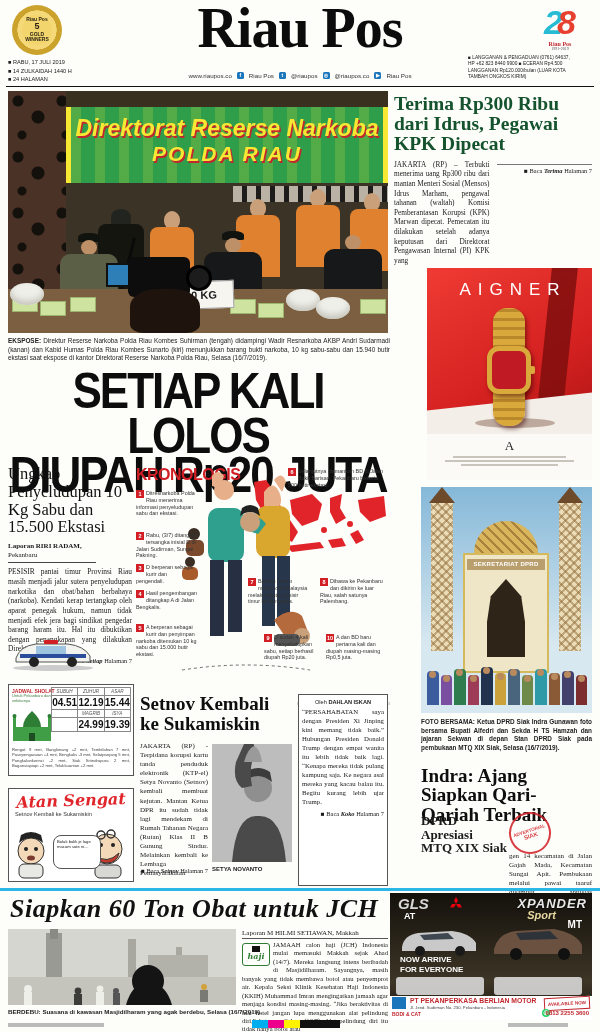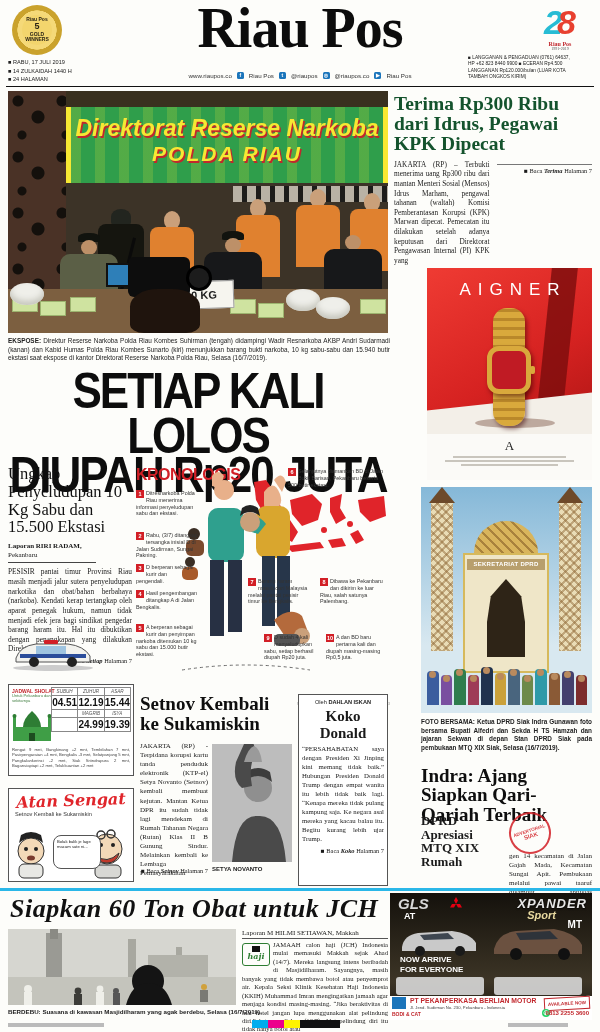--- a/index.html
+++ b/index.html
@@ -498,21 +498,21 @@
         </div>
     </div>
   </div>
   <div class="abs siakcap just">
     <span>FOTO BERSAMA:</span><span style="font-weight:bold;"> Ketua DPRD Siak Indra Gunawan foto bersama Bupati Alfedri dan Sekda H TS Hamzah dan jajaran Sekwan di depan Stan DPRD Siak pada pembukaan MTQ XIX Siak, Selasa (16/7/2019).</span>
   </div>
   <div class="abs indra-title">Indra: Ajang Siapkan Qari-Qariah Terbaik</div>
   <div class="abs indra-wrap">
     <div class="indra-sub">
       <div>DPRD Apresiasi</div>
-      <div>MTQ XIX Rumah</div>
+      <div>MTQ XIX Siak</div>
     </div>
     <div class="stamp">
       <div style="font-size:4.6px;">ADVERTORIAL</div>
       <div>SIAK</div>
     </div>
     <div class="indra-c2">gen 14 kecamatan di Jalan Gajah Mada, Kecamatan Sungai Apit. Pembukaan melalui pawai taaruf disambut antusias masyarakat.</div>
     <div class="baca indra-baca">
       <span>■</span>
       <span>Baca</span>
       <span class="w">Indra</span>
@@ -601,21 +601,20 @@
       <span>Baca</span>
       <span class="w">Setnov</span>
       <span>Halaman 7</span>
     </div>
   </div>
 
   <div class="abs disway">
     <div class="dw-by">
       <span>Oleh </span><span class="b">DAHLAN ISKAN</span>
     </div>
-    <div class="dw-title">Koko Donald</div>
     <div class="dw-body">“PERSAHABATAN saya dengan Presiden Xi Jinping kini memang tidak baik.” Hubungan Presiden Donald Trump dengan empat wanita itu lebih tidak baik lagi. “Kenapa mereka tidak pulang kampung saja. Ke negara asal mereka yang kacau balau itu. Begitu kurang lebih ujar Trump.</div>
     <div class="baca">
       <span>■</span>
       <span>Baca</span>
       <span class="w">Koko</span>
       <span>Halaman 7</span>
     </div>
   </div>
 
   <div class="abs cyanline"></div>

